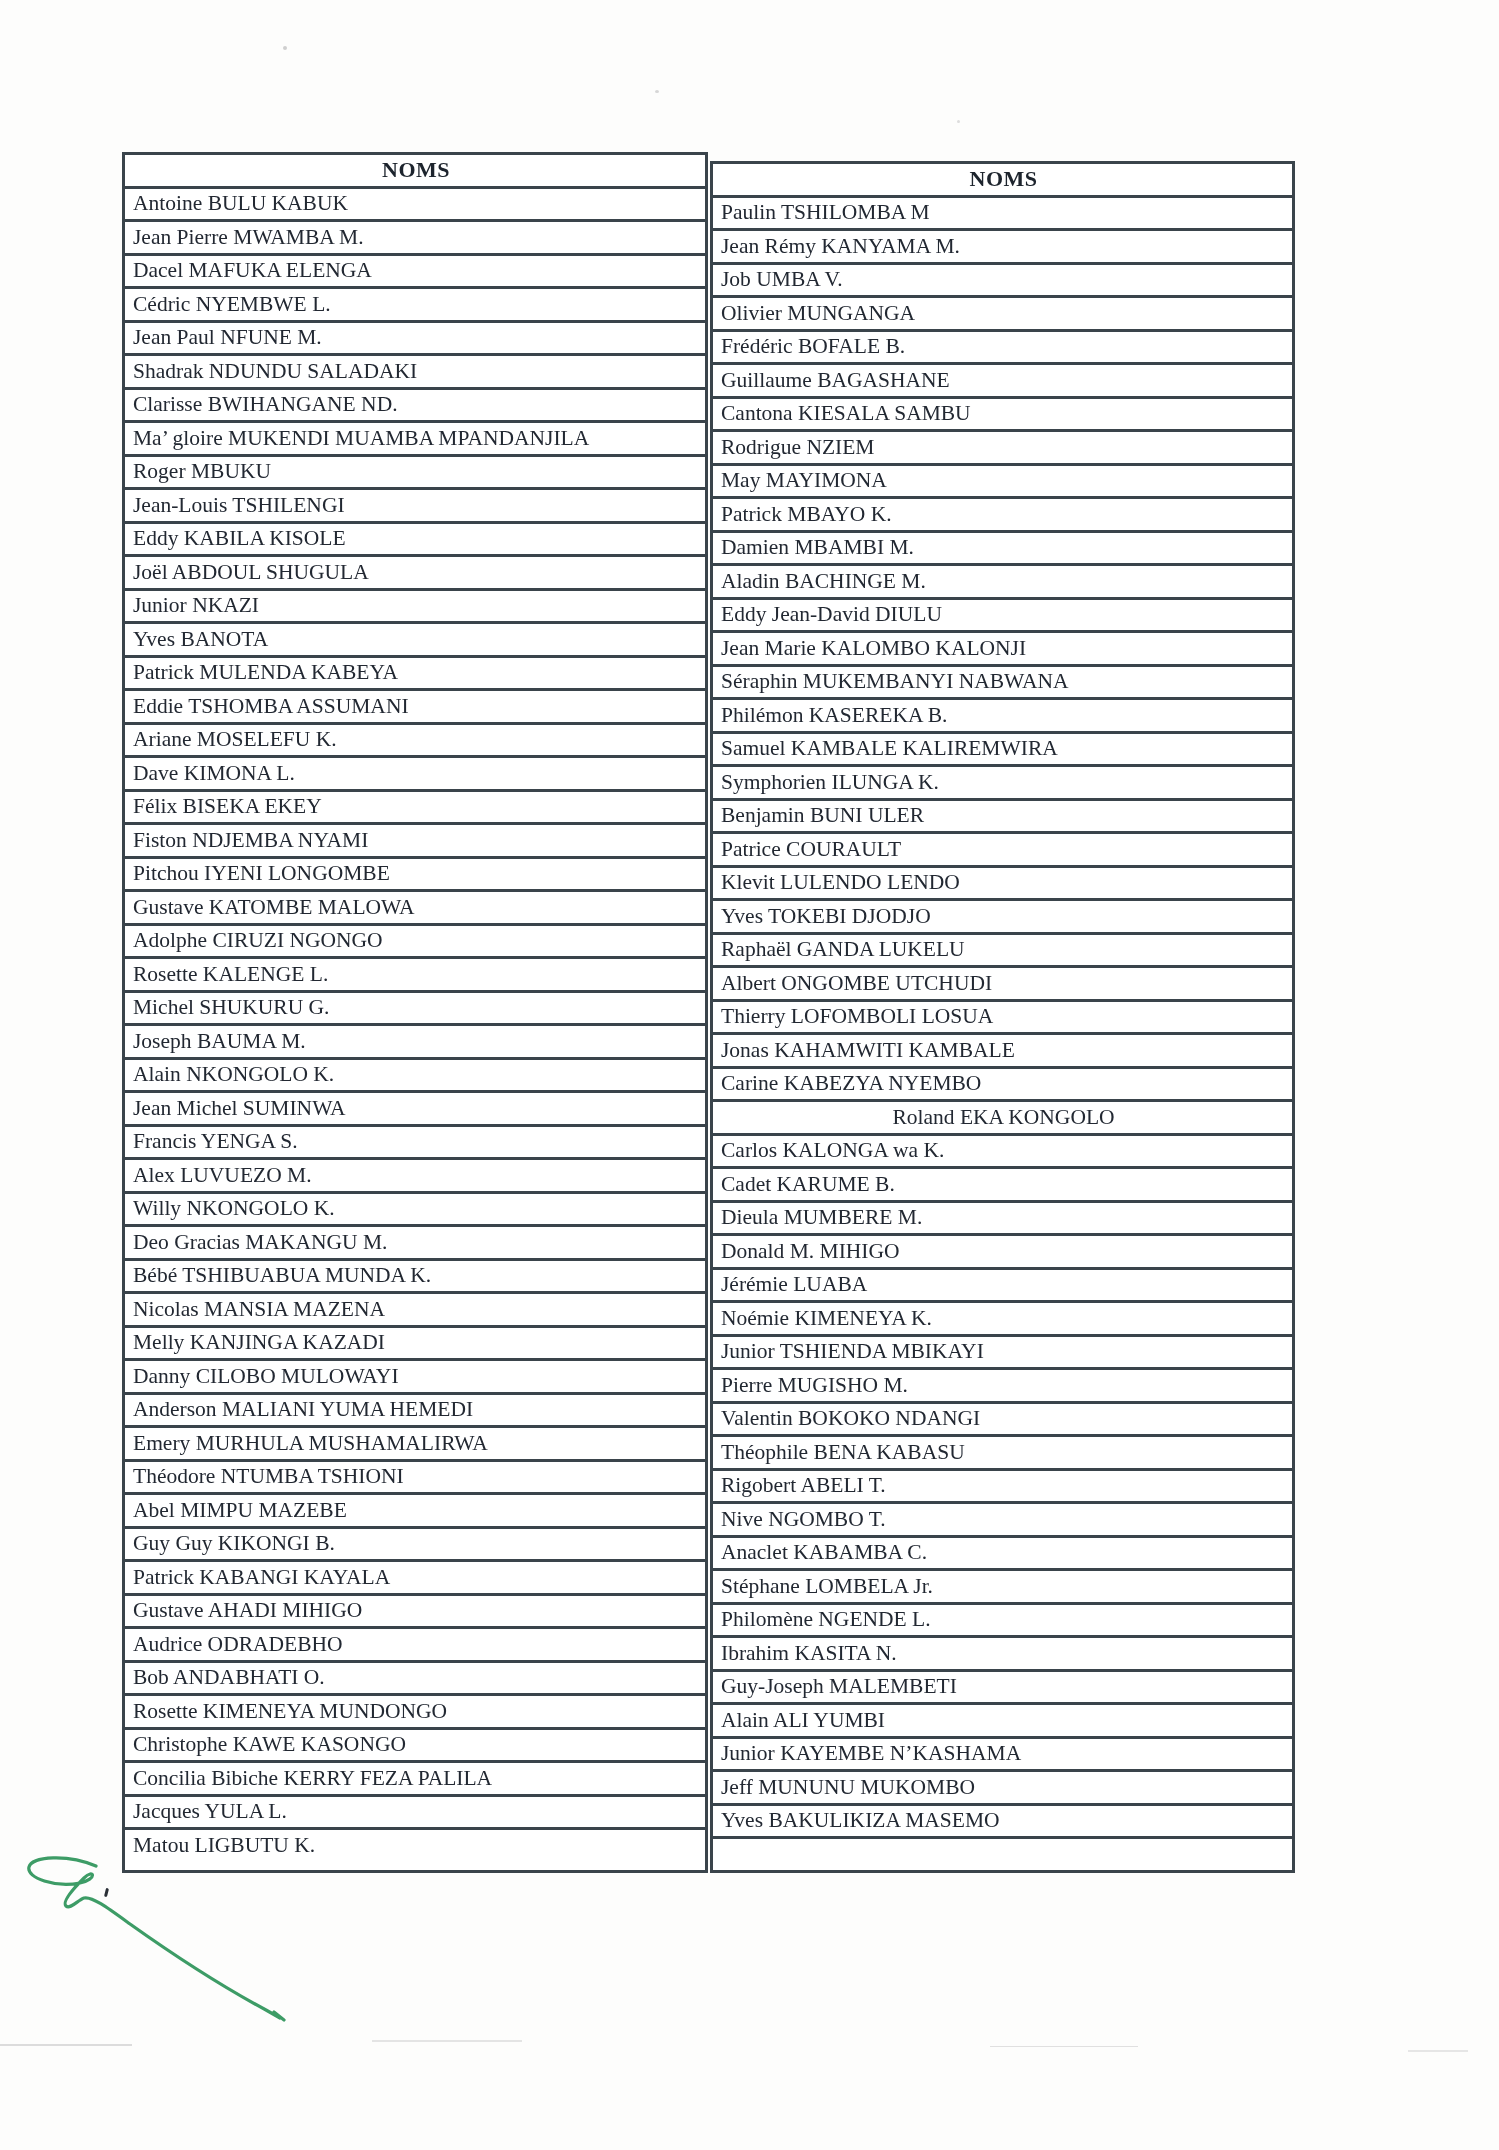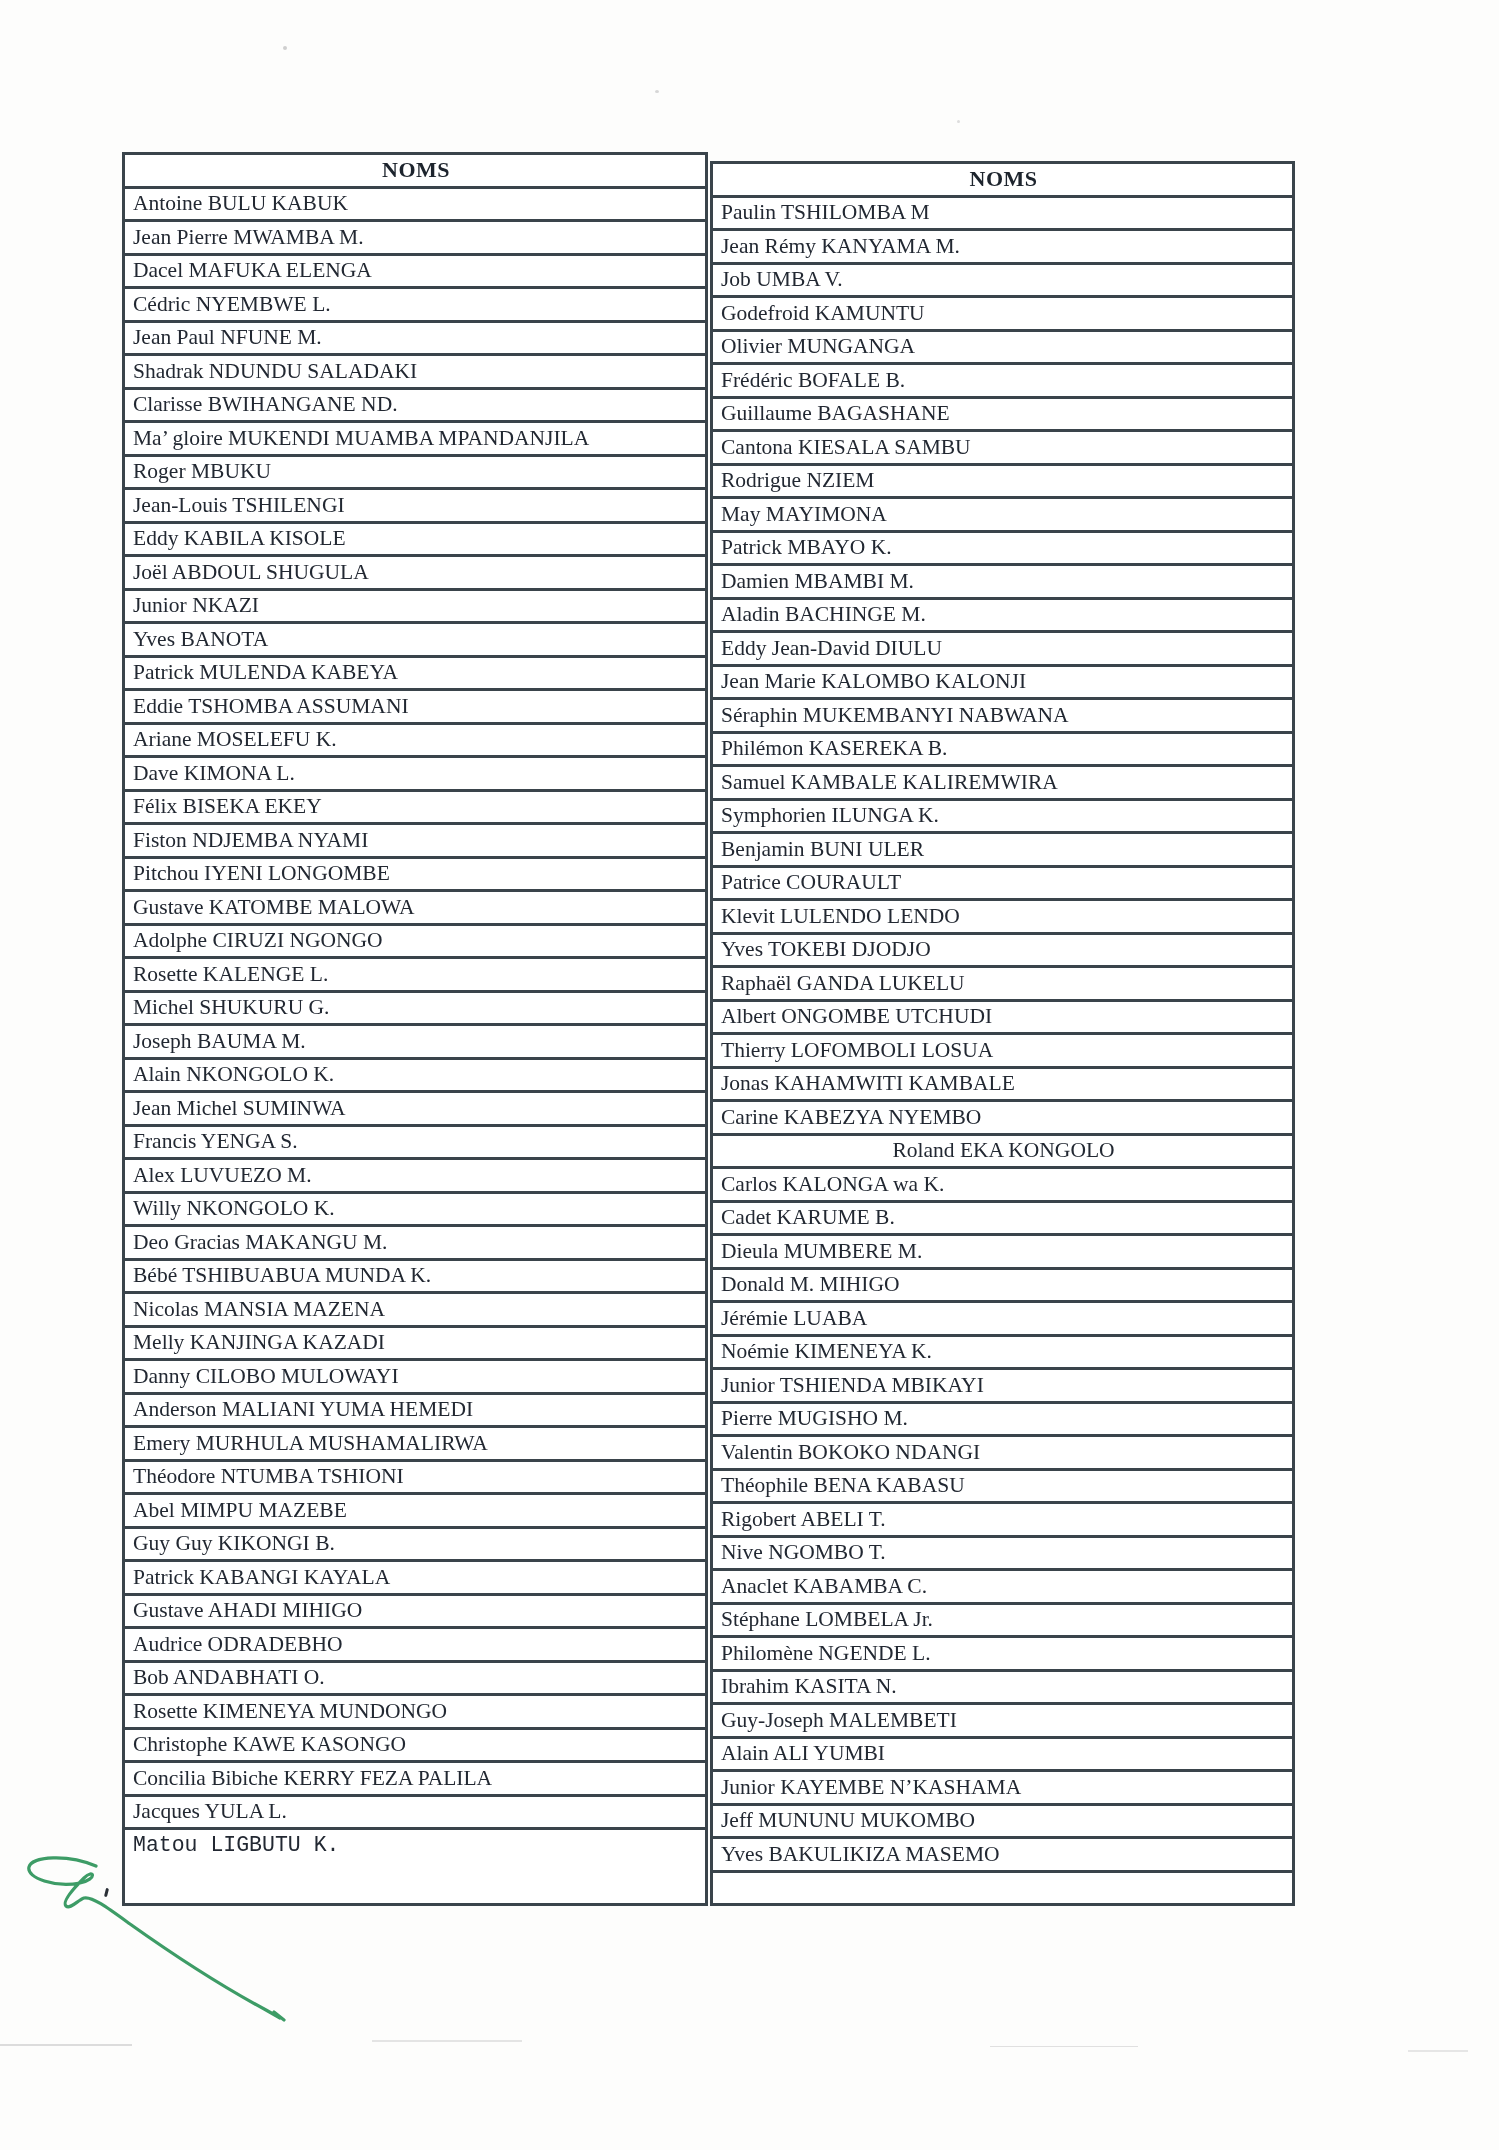--- a/index.html
+++ b/index.html
@@ -36,21 +36,21 @@
     height: 30.5px;
     border-bottom: 3px solid #3a444b;
     display: flex;
     align-items: center;
     padding: 0 6px 0 8px;
     font-size: 21.5px;
     color: #222832;
     white-space: nowrap;
     overflow: hidden;
   }
-  .cell:last-child { border-bottom: none; font-family: Liberation Mono, monospace; }
+  .cell:last-child { border-bottom: none; }
   .cell.header {
     justify-content: center;
     font-weight: bold;
     font-size: 22px;
     letter-spacing: 0.5px;
     color: #1d242d;
   }
   .cell.center { justify-content: center; }
   .signature-svg {
     position: absolute;
@@ -135,21 +135,20 @@
         <div class="cell name">Christophe KAWE KASONGO</div>
         <div class="cell name">Concilia Bibiche KERRY FEZA PALILA</div>
         <div class="cell name">Jacques YULA L.</div>
         <div class="cell name">Matou LIGBUTU K.</div>
       </div>
     <div class="col right">
         <div class="cell header">NOMS</div>
         <div class="cell name">Paulin TSHILOMBA M</div>
         <div class="cell name">Jean Rémy KANYAMA M.</div>
         <div class="cell name">Job UMBA V.</div>
-        <div class="cell name">Godefroid KAMUNTU</div>
         <div class="cell name">Olivier MUNGANGA</div>
         <div class="cell name">Frédéric BOFALE B.</div>
         <div class="cell name">Guillaume BAGASHANE</div>
         <div class="cell name">Cantona KIESALA SAMBU</div>
         <div class="cell name">Rodrigue NZIEM</div>
         <div class="cell name">May MAYIMONA</div>
         <div class="cell name">Patrick MBAYO K.</div>
         <div class="cell name">Damien MBAMBI M.</div>
         <div class="cell name">Aladin BACHINGE M.</div>
         <div class="cell name">Eddy Jean-David DIULU</div>

